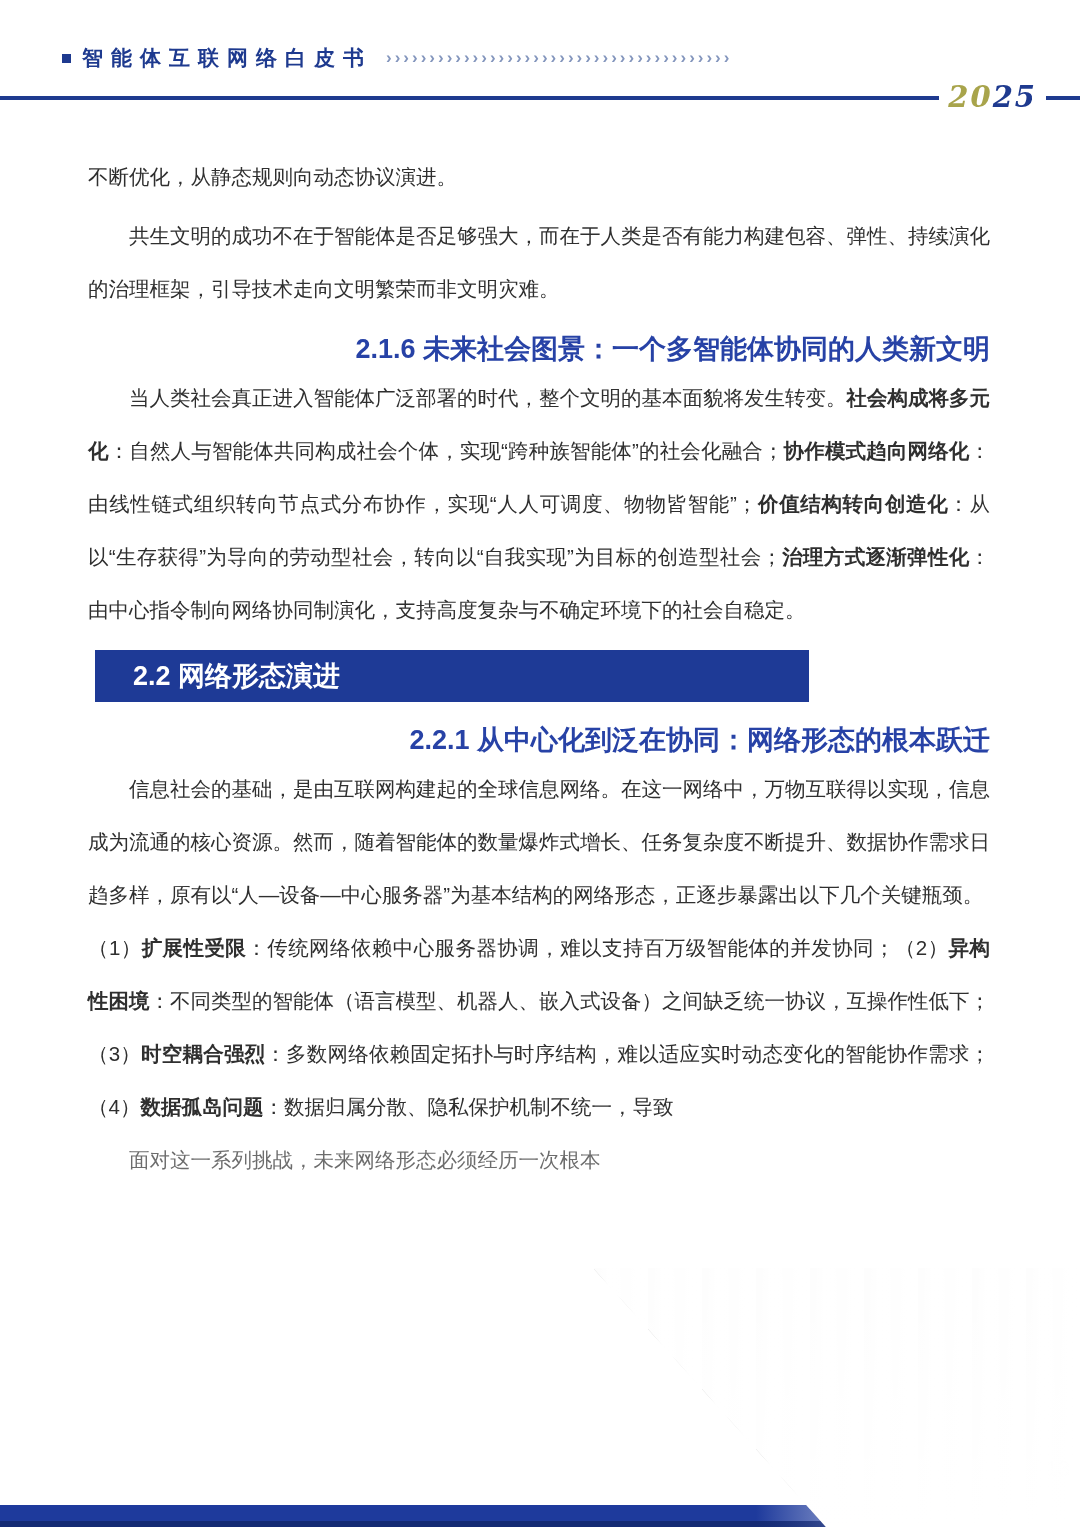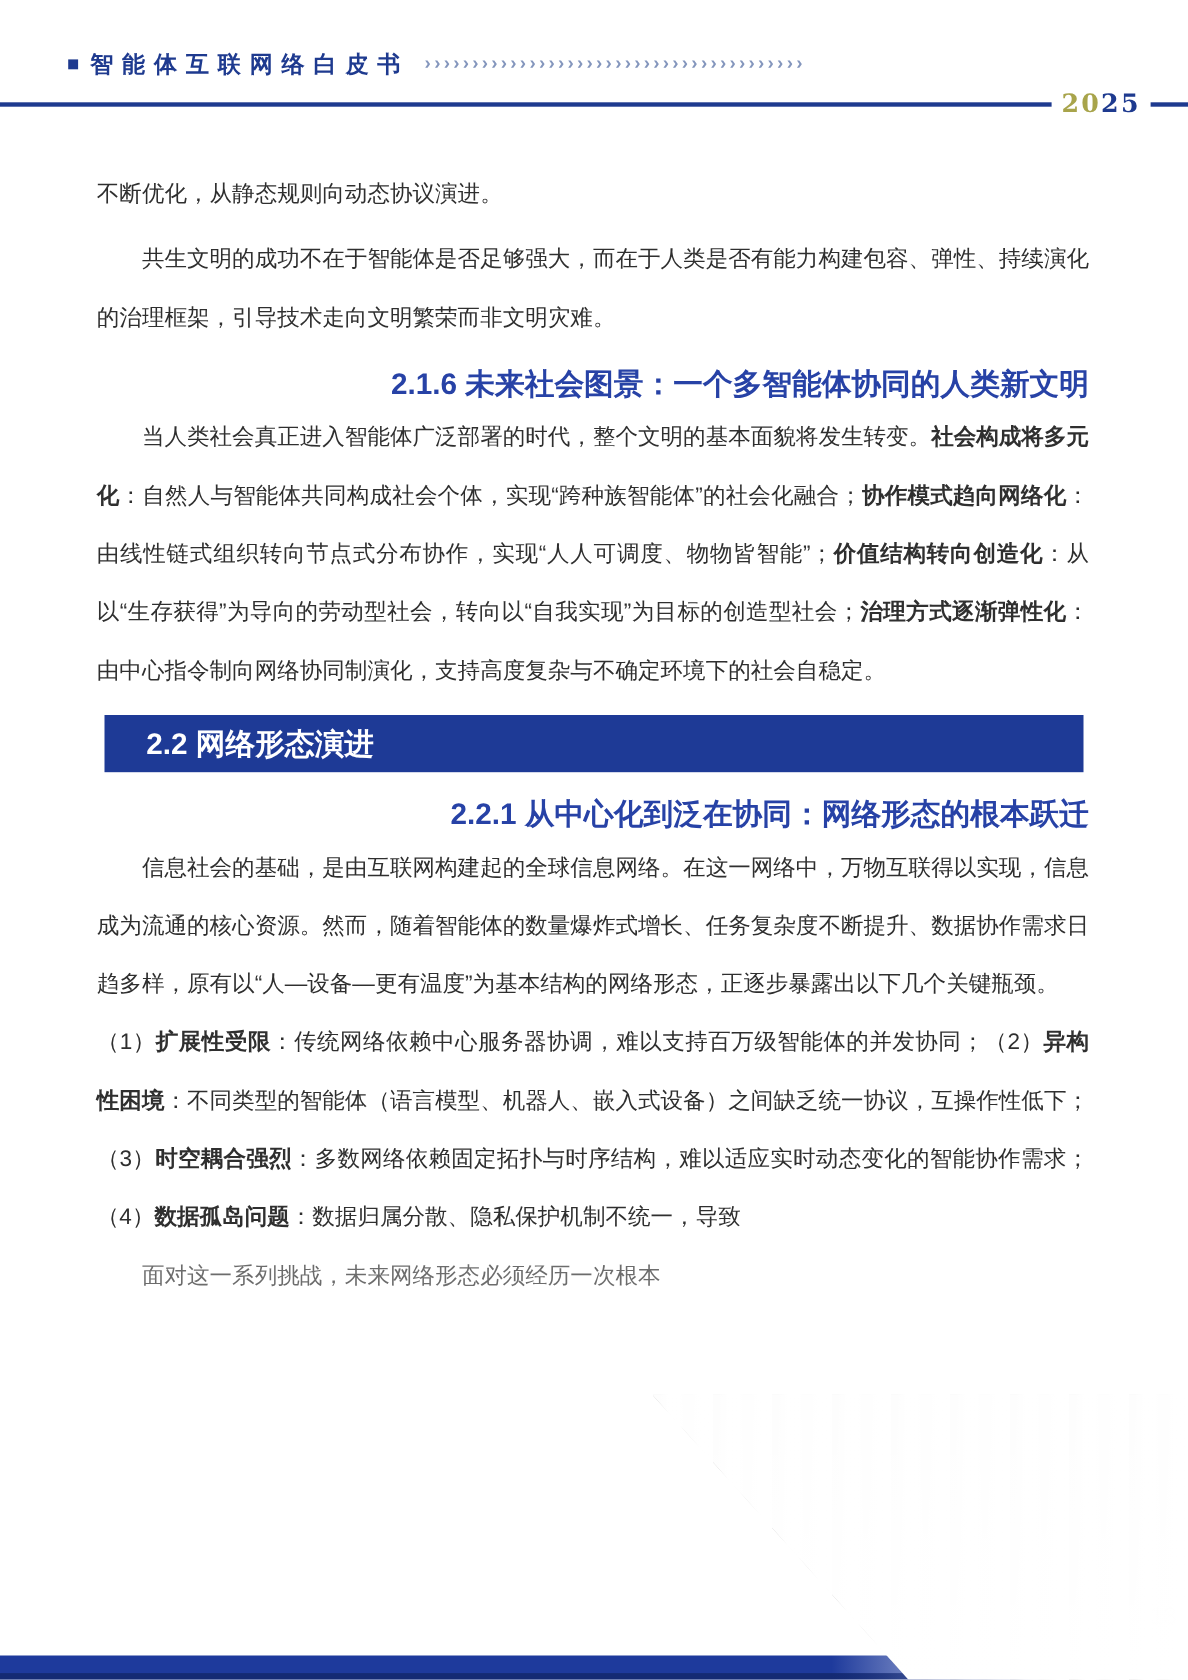--- a/index.html
+++ b/index.html
@@ -16,41 +16,41 @@
   }
   
   .hdr{position:absolute; left:0; right:0; top:44px;}
   .hdr-row{display:flex; align-items:center; padding-left:62px; height:28px;}
   .bullet{display:inline-block; width:9px; height:9px; background:var(--navy); margin-right:11px; flex:0 0 auto;}
   .hdr-title{font-size:21px; font-weight:bold; color:var(--navy); letter-spacing:8px; white-space:nowrap;}
   .chev{font-size:17px; font-weight:bold; color:var(--chevron); letter-spacing:3px; margin-left:14px; white-space:nowrap; overflow:hidden; max-width:460px;}
   .hdr-rule{display:flex; align-items:center; margin-top:11px;}
   .rule-line{flex:1 1 auto; height:4px; background:var(--navy);}
   .rule-line.tail{flex:0 0 34px;}
-  .year{margin:0 9px; font-family:"DejaVu Serif","Liberation Serif",serif; font-weight:bold; font-size:23px; letter-spacing:2px; line-height:1;}
+  .year{margin:0 9px; font-family:"DejaVu Serif","Liberation Serif",serif; font-style:italic; font-weight:bold; font-size:29px; letter-spacing:2px; line-height:1;}
   .y-gold{color:var(--gold);} .y-navy{color:var(--navy);}
   
   .content{position:absolute; left:88px; width:902px; top:0;}
   .body-p{
     font-size:20.5px; line-height:53px; text-align:justify;
     margin:0; color:var(--text);
   }
   .body-p.indent{text-indent:41px;}
   .p1{margin-top:152px;font-family:Liberation Mono, monospace;}
   .p2{margin-top:4px;}
   .h-sub{
     font-size:27px; font-weight:bold; color:var(--heading-blue);
     margin:0; padding-left:45px; line-height:36px;text-align:right;
   }
   .h216{margin-top:16px; margin-bottom:4px;}
   .p3{margin-top:2px;}
   .p4{margin-top:0;}
   .p5{margin-top:0;}
   .banner{
-    margin-top:14px; margin-left:7px; width:890px; height:52px;
+    margin-top:14px; margin-left:7px; width:714px; height:52px;
     background:var(--banner-bg); color:#ffffff;
     font-size:27px; font-weight:bold; line-height:52px;
     padding-left:38px; box-sizing:border-box;
   }
   .h221{margin-top:20px; margin-bottom:4px;}
   .p6a{margin-top:4px;}
   .p6b{margin-top:0;}
   .p7{margin-top:0; opacity:.7; filter:blur(.5px);}
   .bold{font-weight:bold;}
   
@@ -100,21 +100,21 @@
 
   <main class="content">
     <p class="body-p p1">不断优化，从静态规则向动态协议演进。</p>
     <p class="body-p indent p2">共生文明的成功不在于智能体是否足够强大，而在于人类是否有能力构建包容、弹性、持续演化的治理框架，引导技术走向文明繁荣而非文明灾难。</p>
 
     <h3 class="h-sub h216">2.1.6 未来社会图景：一个多智能体协同的人类新文明</h3>
     <p class="body-p indent p3"><span>当人类社会真正进入智能体广泛部署的时代，整个文明的基本面貌将发生转变。</span><span class="bold">社会构成将多元化</span><span>：自然人与智能体共同构成社会个体，实现“跨种族智能体”的社会化融合；</span><span class="bold">协作模式趋向网络化</span><span>：由线性链式组织转向节点式分布协作，实现“人人可调度、物物皆智能”；</span><span class="bold">价值结构转向创造化</span><span>：从以“生存获得”为导向的劳动型社会，转向以“自我实现”为目标的创造型社会；</span><span class="bold">治理方式逐渐弹性化</span><span>：由中心指令制向网络协同制演化，支持高度复杂与不确定环境下的社会自稳定。</span></p>
 
     <div class="banner">2.2 网络形态演进</div>
     <h3 class="h-sub h221">2.2.1 从中心化到泛在协同：网络形态的根本跃迁</h3>
-    <p class="body-p indent p6a">信息社会的基础，是由互联网构建起的全球信息网络。在这一网络中，万物互联得以实现，信息成为流通的核心资源。然而，随着智能体的数量爆炸式增长、任务复杂度不断提升、数据协作需求日趋多样，原有以“人—设备—更有温度”为基本结构的网络形态，正逐步暴露出以下几个关键瓶颈。</p>
+    <p class="body-p indent p6a">信息社会的基础，是由互联网构建起的全球信息网络。在这一网络中，万物互联得以实现，信息成为流通的核心资源。然而，随着智能体的数量爆炸式增长、任务复杂度不断提升、数据协作需求日趋多样，原有以“人—设备—中心服务器”为基本结构的网络形态，正逐步暴露出以下几个关键瓶颈。</p>
     <p class="body-p p6b"><span>（1）</span><span class="bold">扩展性受限</span><span>：传统网络依赖中心服务器协调，难以支持百万级智能体的并发协同；（2）</span><span class="bold">异构性困境</span><span>：不同类型的智能体（语言模型、机器人、嵌入式设备）之间缺乏统一协议，互操作性低下；（3）</span><span class="bold">时空耦合强烈</span><span>：多数网络依赖固定拓扑与时序结构，难以适应实时动态变化的智能协作需求；（4）</span><span class="bold">数据孤岛问题</span><span>：数据归属分散、隐私保护机制不统一，导致</span></p>
     <p class="body-p indent p7">面对这一系列挑战，未来网络形态必须经历一次根本</p>
   </main>
 
   <div class="page-number">13</div>
 
   <div class="bottom-bar">
     <div class="bottom-bar-edge"></div>
   </div>
 

